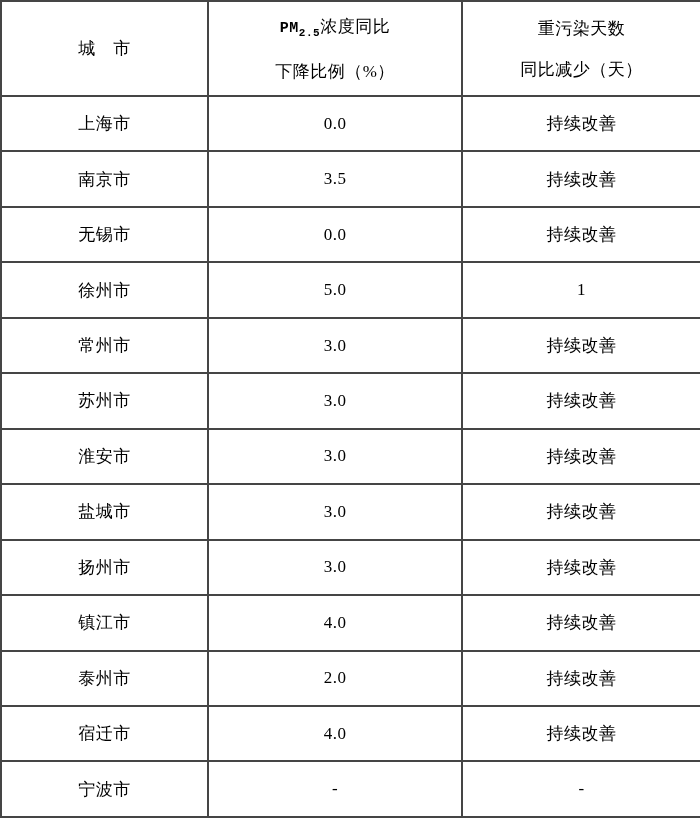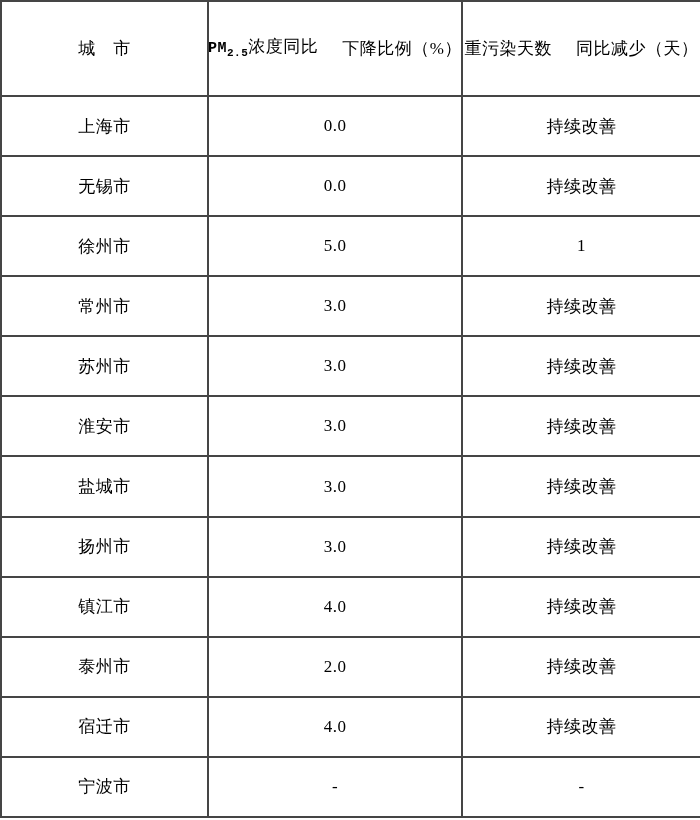--- a/index.html
+++ b/index.html
@@ -31,21 +31,21 @@
     vertical-align: middle;
     padding: 0;
     font-size: 17px;
     font-weight: normal;
     letter-spacing: 0.5px;
   }
   thead tr { height: 95px; }
   tbody tr { height: 45px; }
   .hdr-lines {
     display: flex;
-    flex-direction: row;
+    flex-direction: column;
     align-items: center;
     justify-content: center;
     gap: 24px;
   }
   .hdr-line { line-height: 1; white-space: nowrap; }
   .pm-prefix {
     font-weight: bold;
     font-size: 15px;
     font-family: "Liberation Mono", "DejaVu Sans Mono", monospace;
   }
@@ -85,20 +85,25 @@
           <div class="hdr-line">重污染天数</div>
           <div class="hdr-line">同比减少（天）</div>
         </div>
       </th>
     </tr>
   </thead>
   <tbody>
       <tr>
     <td>上海市</td>
     <td class="num-cell">0.0</td>
+    <td>持续改善</td>
+  </tr>
+      <tr>
+    <td>南京市</td>
+    <td class="num-cell">3.5</td>
     <td>持续改善</td>
   </tr>
       <tr>
     <td>无锡市</td>
     <td class="num-cell">0.0</td>
     <td>持续改善</td>
   </tr>
       <tr>
     <td>徐州市</td>
     <td class="num-cell">5.0</td>

